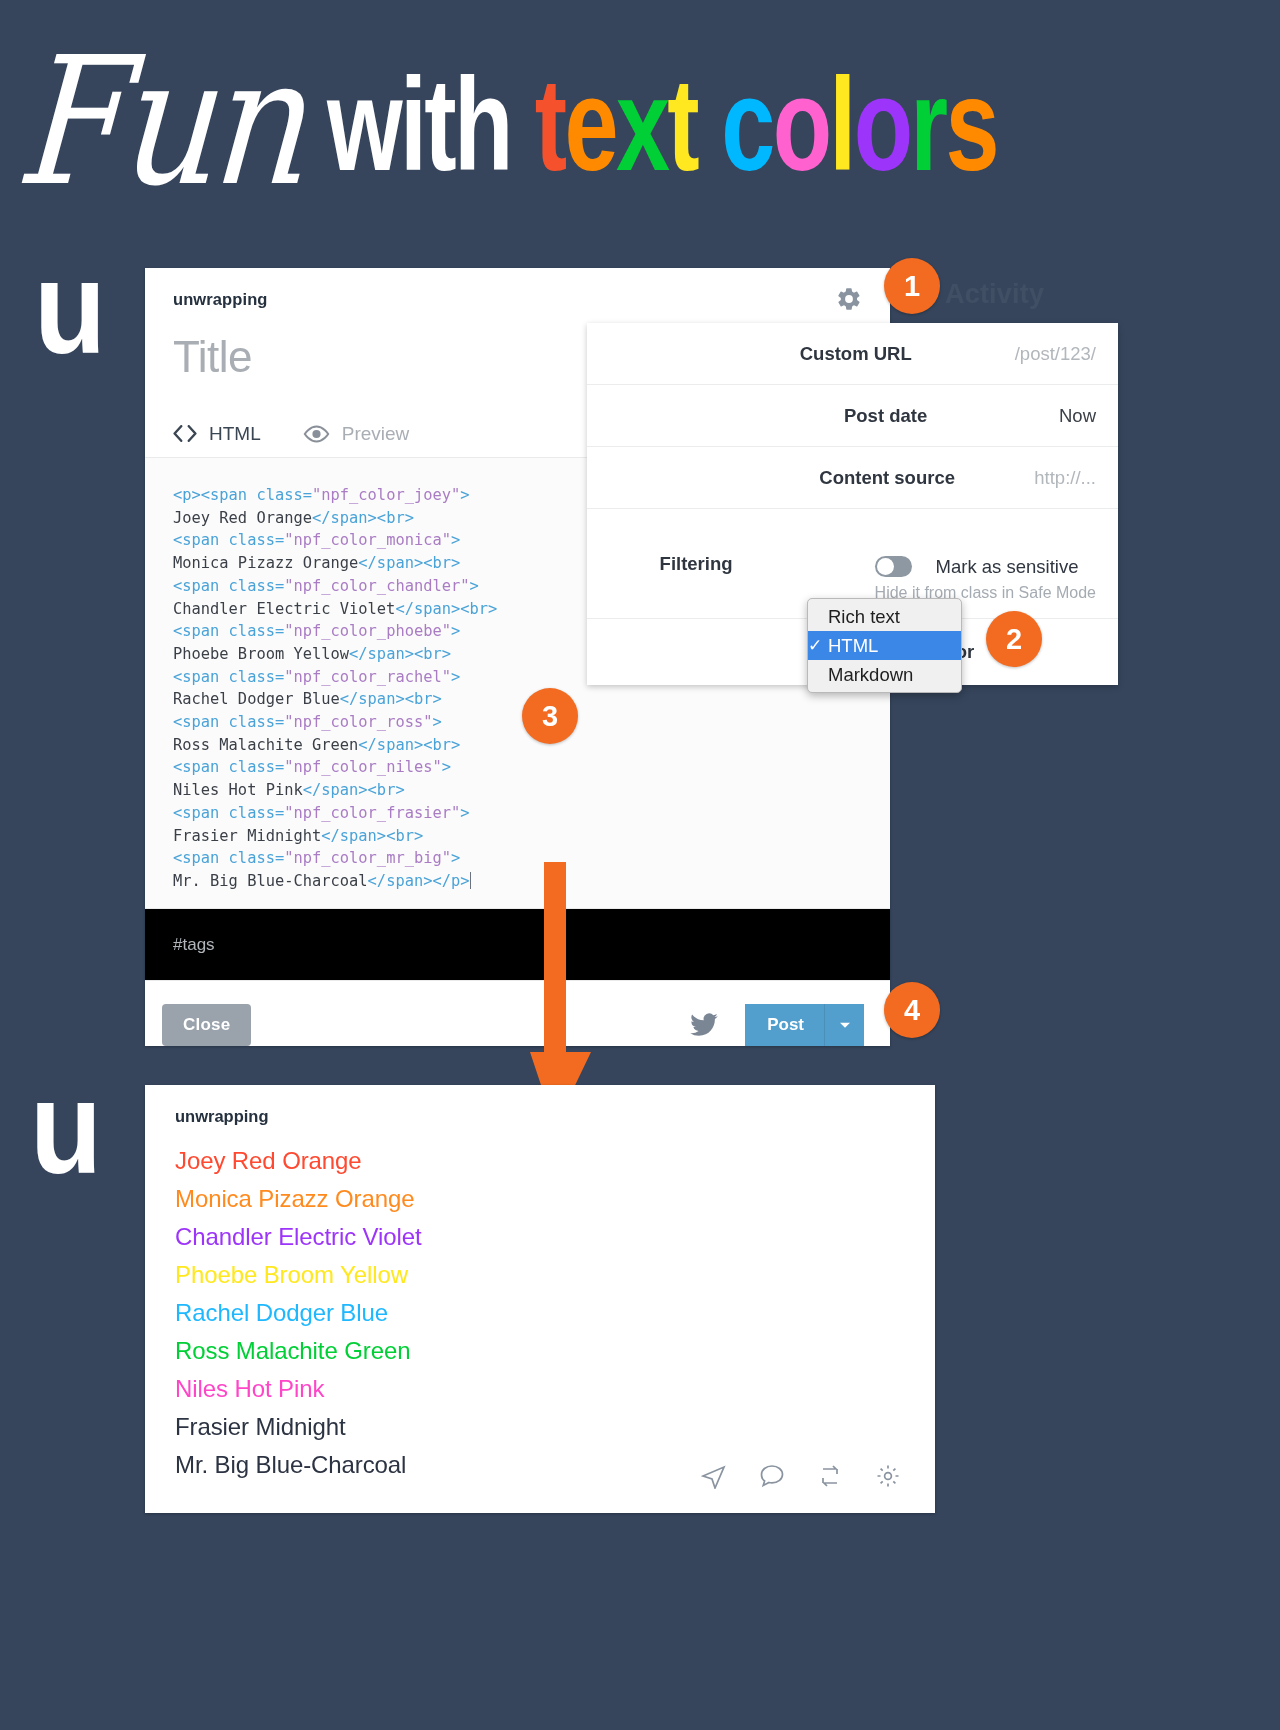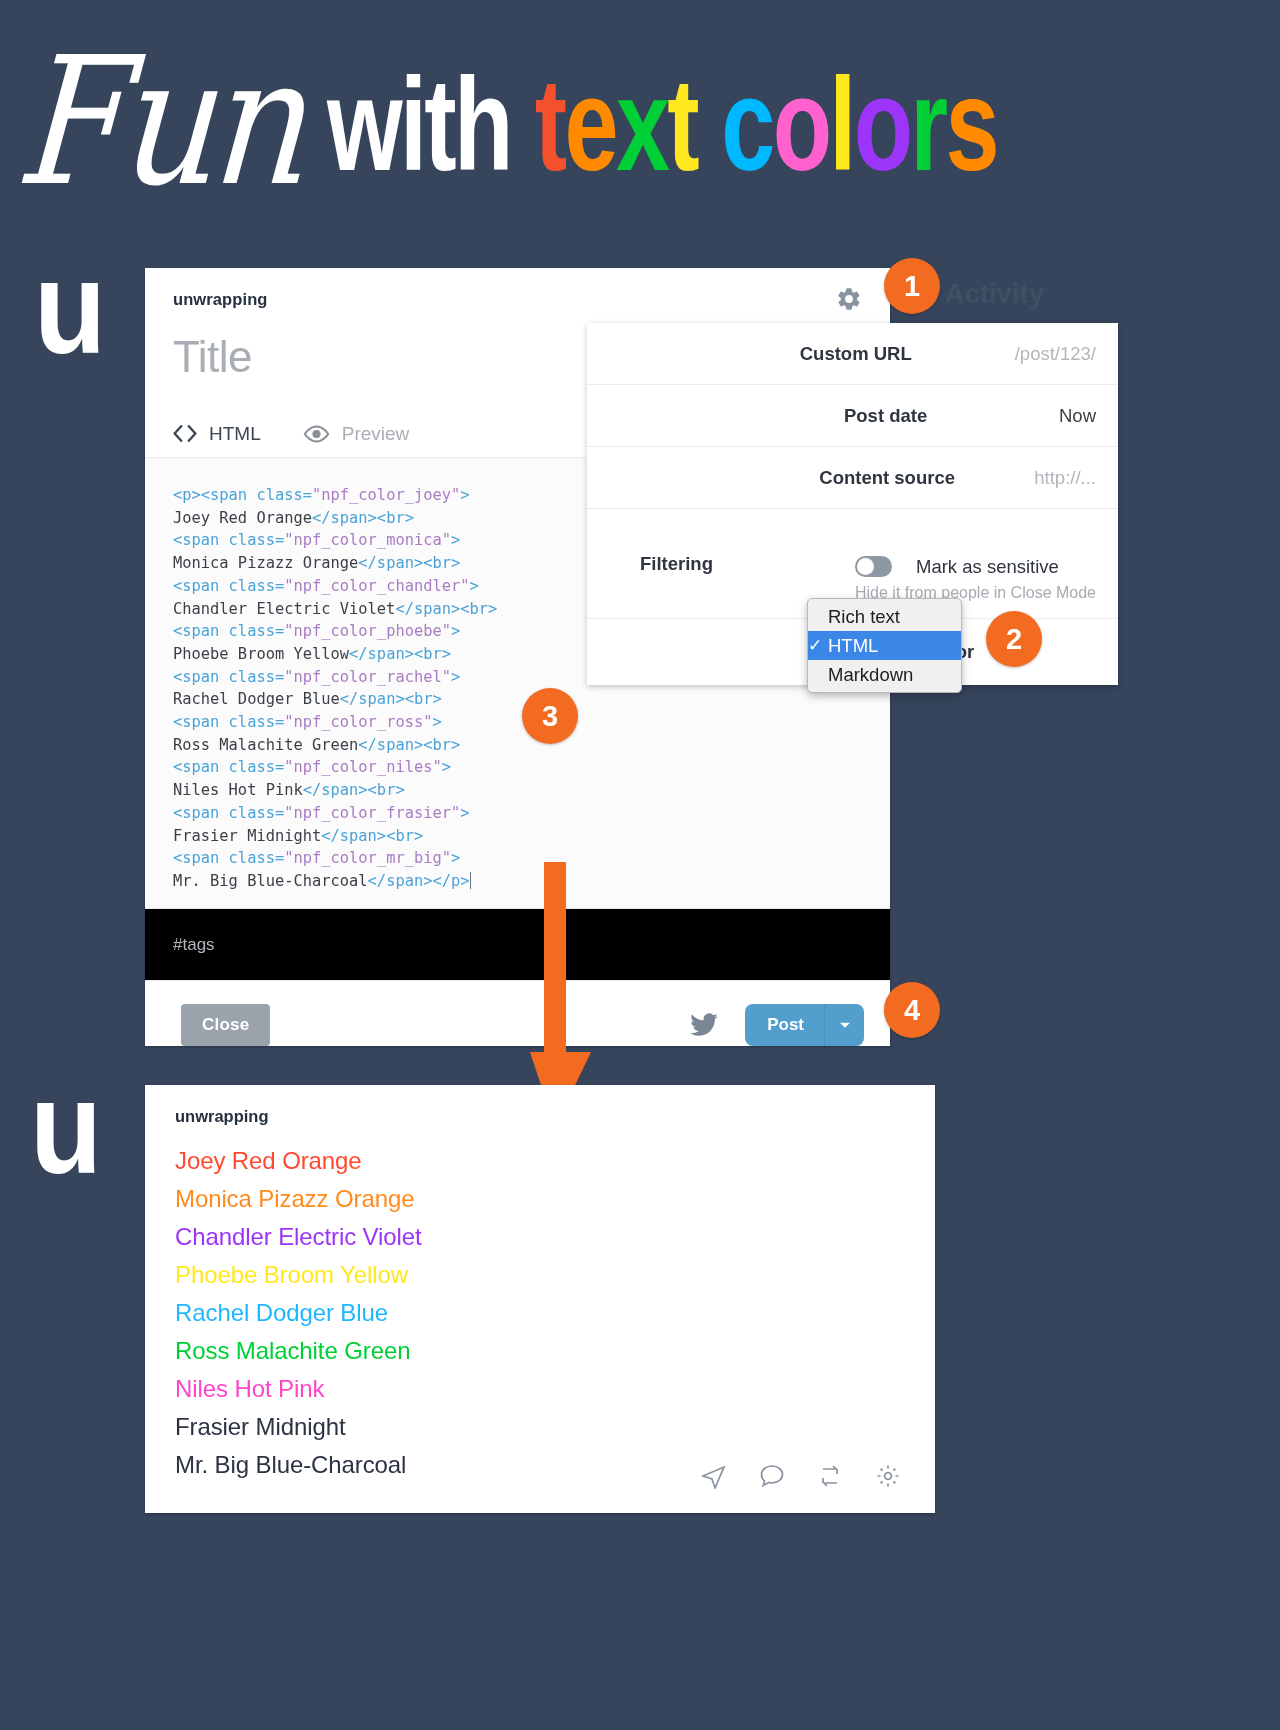--- a/index.html
+++ b/index.html
@@ -115,30 +115,30 @@
 
   .tags-row {
     border-top: 1px solid #e8eaec;
     height: 72px; display: flex; align-items: center;
     padding: 0 28px; font-size: 17px; color: #b0b5bb;
     background: #000000;
   }
   .ed-foot {
     border-top: 1px solid #e8eaec;
     height: 88px; display: flex; align-items: center; justify-content: space-between;
-    padding: 0 26px 0 36px;
+    padding: 0 26px 0 17px;
   }
   .btn-close {
     background: #9aa2ac; color: #fff; border: none;
     font-size: 17px; font-weight: 700; border-radius: 4px;
     padding: 11px 21px; letter-spacing: .2px;
   }
   .foot-right { display: flex; align-items: center; gap: 26px; }
   .tw-icon svg { width: 30px; height: 30px; fill: #7b8694; display:block;}
-  .post-group { display: flex; align-items: stretch; border-radius: 8px; overflow: hidden; }
+  .post-group { display: flex; align-items: stretch; border-radius: 0; overflow: hidden; }
   .btn-post {
     background: #529ecc; color: #fff; border: none;
     font-size: 17px; font-weight: 700; padding: 11px 20px 11px 22px;
   }
   .btn-post-caret {
     background: #529ecc; color: #fff; border: none;
     border-left: 1px solid #4a90bb; width: 40px;
     display: flex; align-items: center; justify-content: center;
   }
   .btn-post-caret svg { width: 14px; height: 14px; fill:#fff; }
@@ -312,21 +312,21 @@
       <div class="slabel">Content source</div>
       <div class="sval ph">http://...</div>
     </div>
     <div class="srow filtering">
       <div class="slabel">Filtering</div>
       <div class="filter-body">
         <div class="filter-top">
           <div class="toggle"></div>
           <div class="filter-title">Mark as sensitive</div>
         </div>
-        <div class="filter-sub">Hide it from people in Close Mode</div>
+        <div class="filter-sub">Hide it from class in Safe Mode</div>
       </div>
     </div>
     <div class="srow" style="min-height:66px">
       <div class="slabel">Text editor</div>
     </div>
   </div>
 
   <div class="select-menu" id="select-menu">
       <div class="sel-item">
         <span class="chk"></span>

